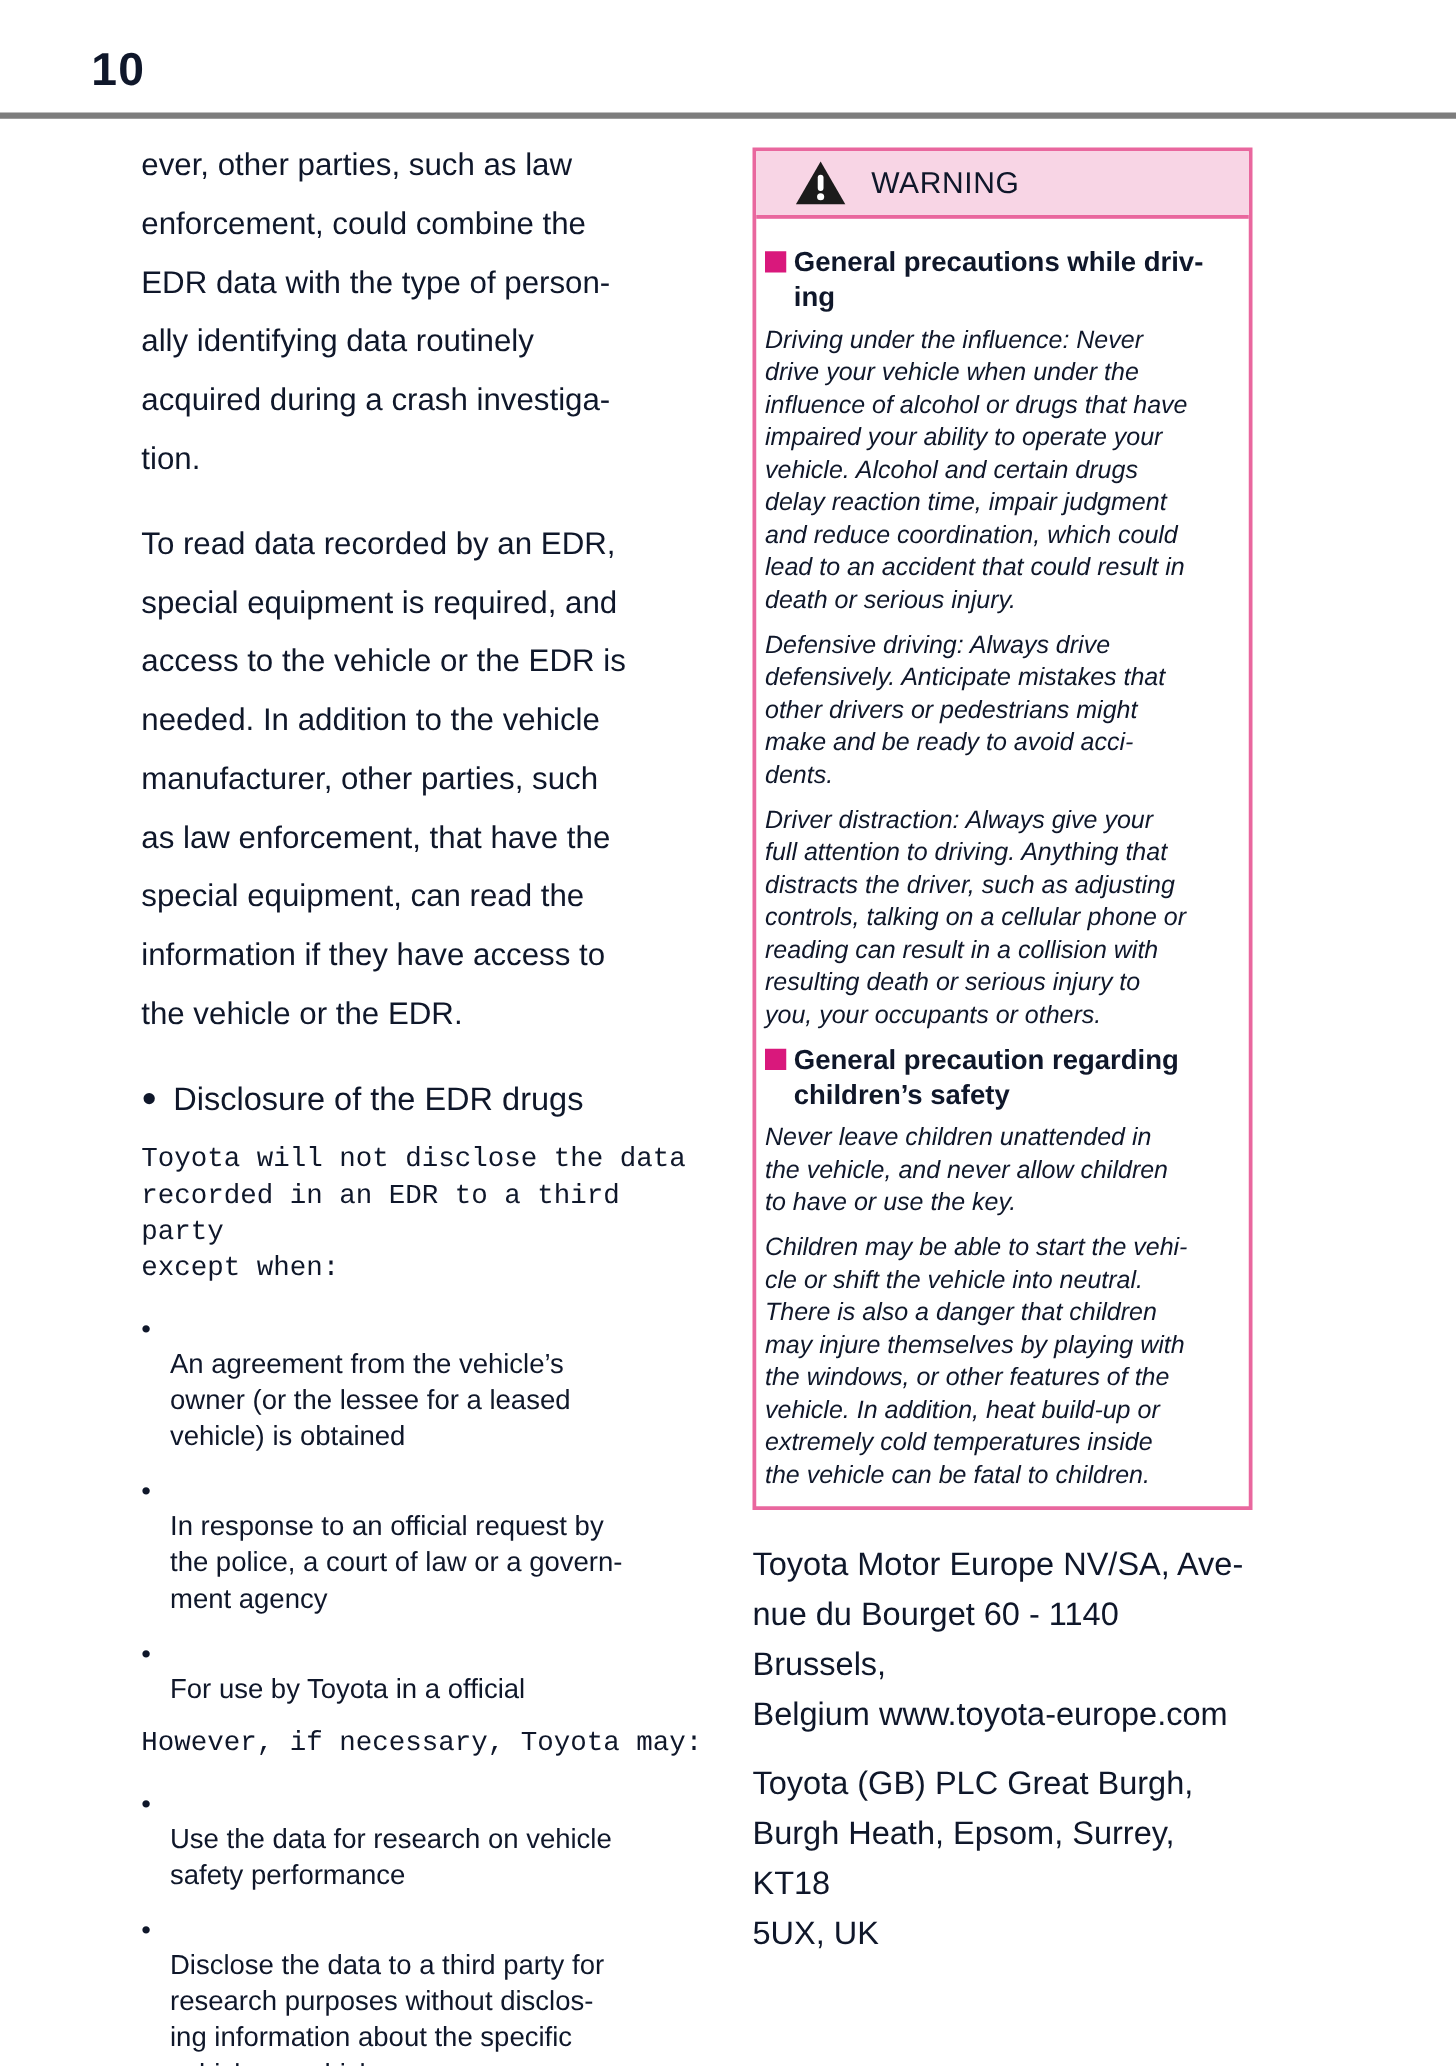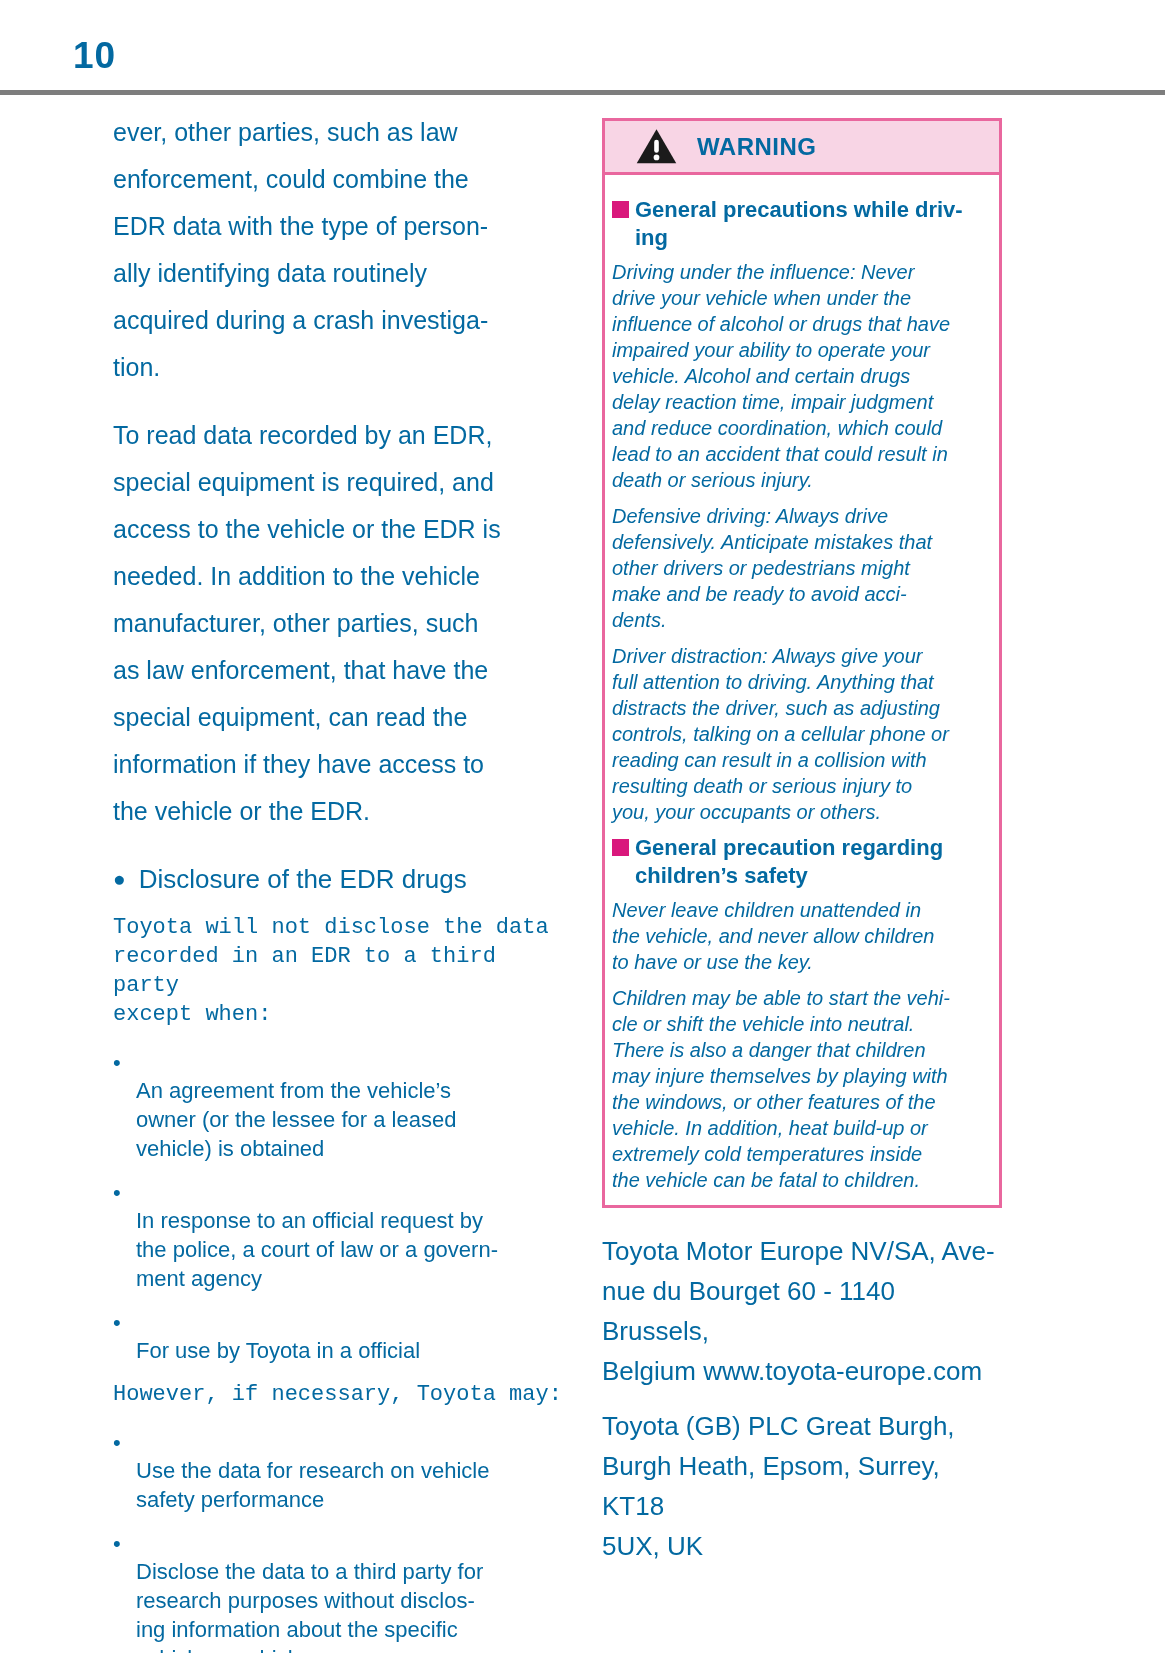--- a/index.html
+++ b/index.html
@@ -1,20 +1,20 @@
 <!DOCTYPE html>
 <html style="--accent_pink_border: #e9679e; --warning_header_bg: #f8d5e5; --magenta_square: #d9187c; --rule_gray: #7d7d7d; --qr_bar_bg: #cbcbcb; --qr_bar_accent: #8f8f8f; --qr_bar_border: #7e7e7e;"><head>
 <meta charset="utf-8">
 <style>
   html, body { margin: 0; padding: 0; background: #ffffff; }
   .page {
     width: 1165px; height: 1653px;
     background: #ffffff;
     font-family: "Liberation Sans", sans-serif;
-    color: #0369a1;
+    color: #0f172a;
     overflow: hidden;
     position: relative;
   }
   .page-header { padding: 34px 0 0 73px; }
   .page-number { font-size: 37px; font-weight: bold; line-height: 44px; letter-spacing: 1px; }
   .top-rule { height: 5px; background: var(--rule_gray, #7d7d7d); margin-top: 12px; }
 
   .content { display: flex; padding: 14px 0 0 113px; }
   .col-left { width: 452px; flex: none; }
   .col-right { width: 400px; flex: none; margin-left: 37px; }
@@ -46,21 +46,21 @@
     border: 3px solid var(--accent_pink_border, #e9679e);
     width: 400px; box-sizing: border-box;
   }
   .warning-header {
     background: var(--warning_header_bg, #f8d5e5);
     border-bottom: 3px solid var(--accent_pink_border, #e9679e);
     display: flex; align-items: center;
     padding: 6px 0 6px 30px; height: 39px;
   }
   .warning-tri { width: 43px; height: 37px; flex: none; margin-right: 19px; }
-  .warning-title { font-size: 24px; font-weight: bold; letter-spacing: 0.5px; }
+  .warning-title { font-size: 24px; font-weight: normal; letter-spacing: 0.5px; }
   .warning-body { padding: 12px 7px 10px 7px; }
   .wsection-heading { display: flex; align-items: flex-start; margin: 9px 0 7px 0; }
   .wsquare {
     width: 17px; height: 17px; flex: none;
     background: var(--magenta_square, #d9187c);
     margin: 5px 6px 0 0;
   }
   .wheading-text { font-size: 22px; font-weight: bold; line-height: 28px; white-space: pre-line; }
   .warn-p { font-size: 20px; line-height: 26px; white-space: pre-line; margin: 0 0 10px 0; font-style: italic; }
   .warn-p:last-child { margin-bottom: 2px; }

